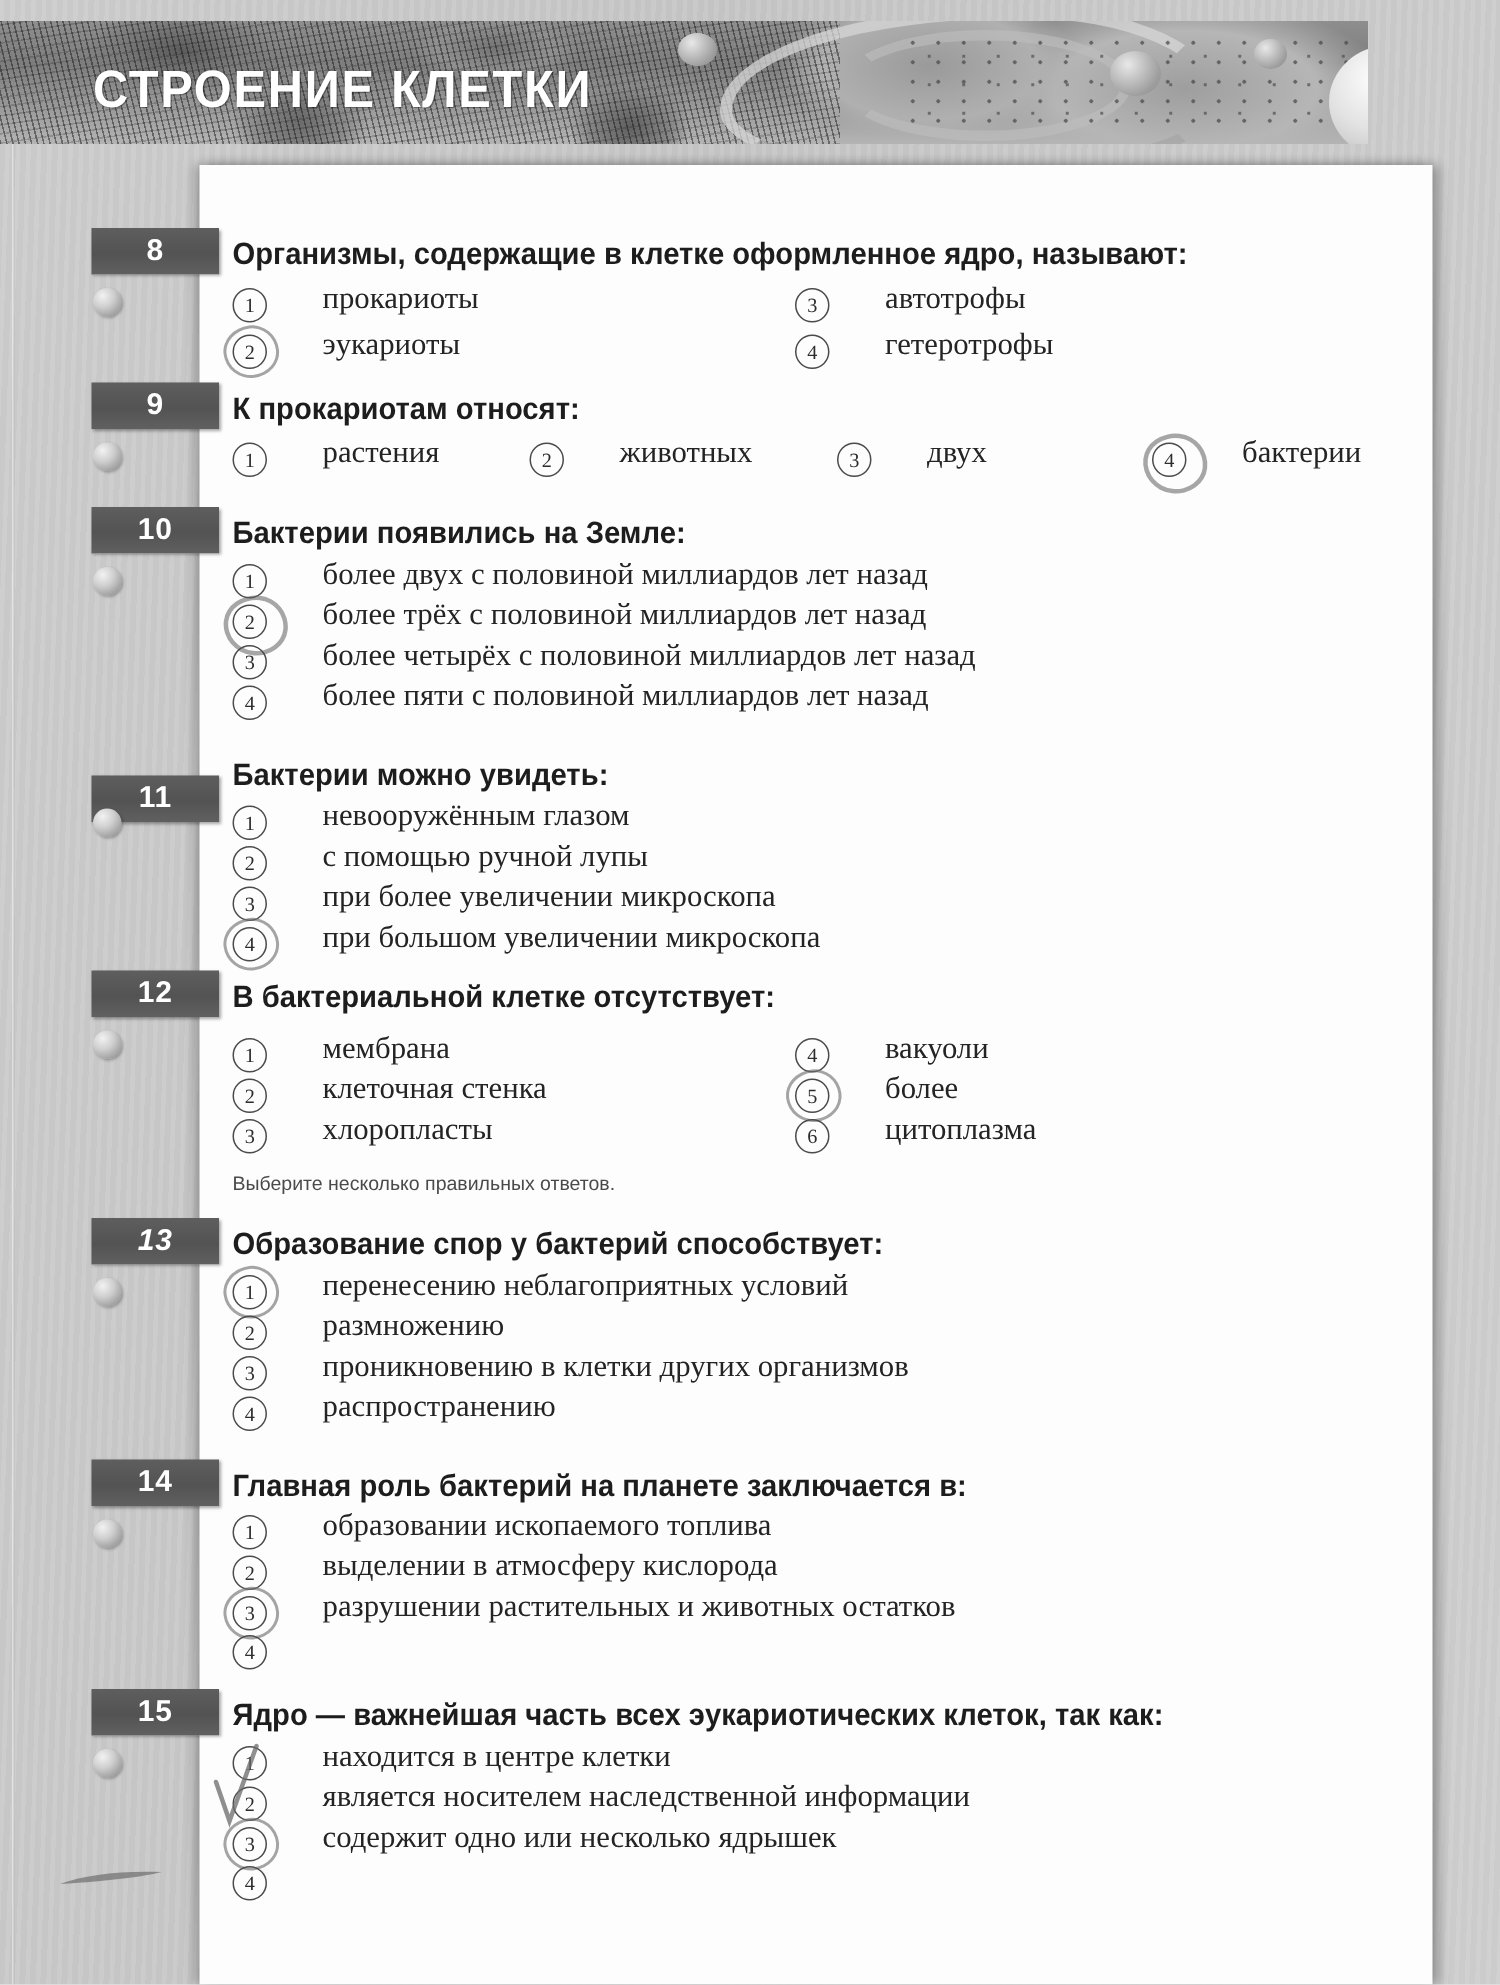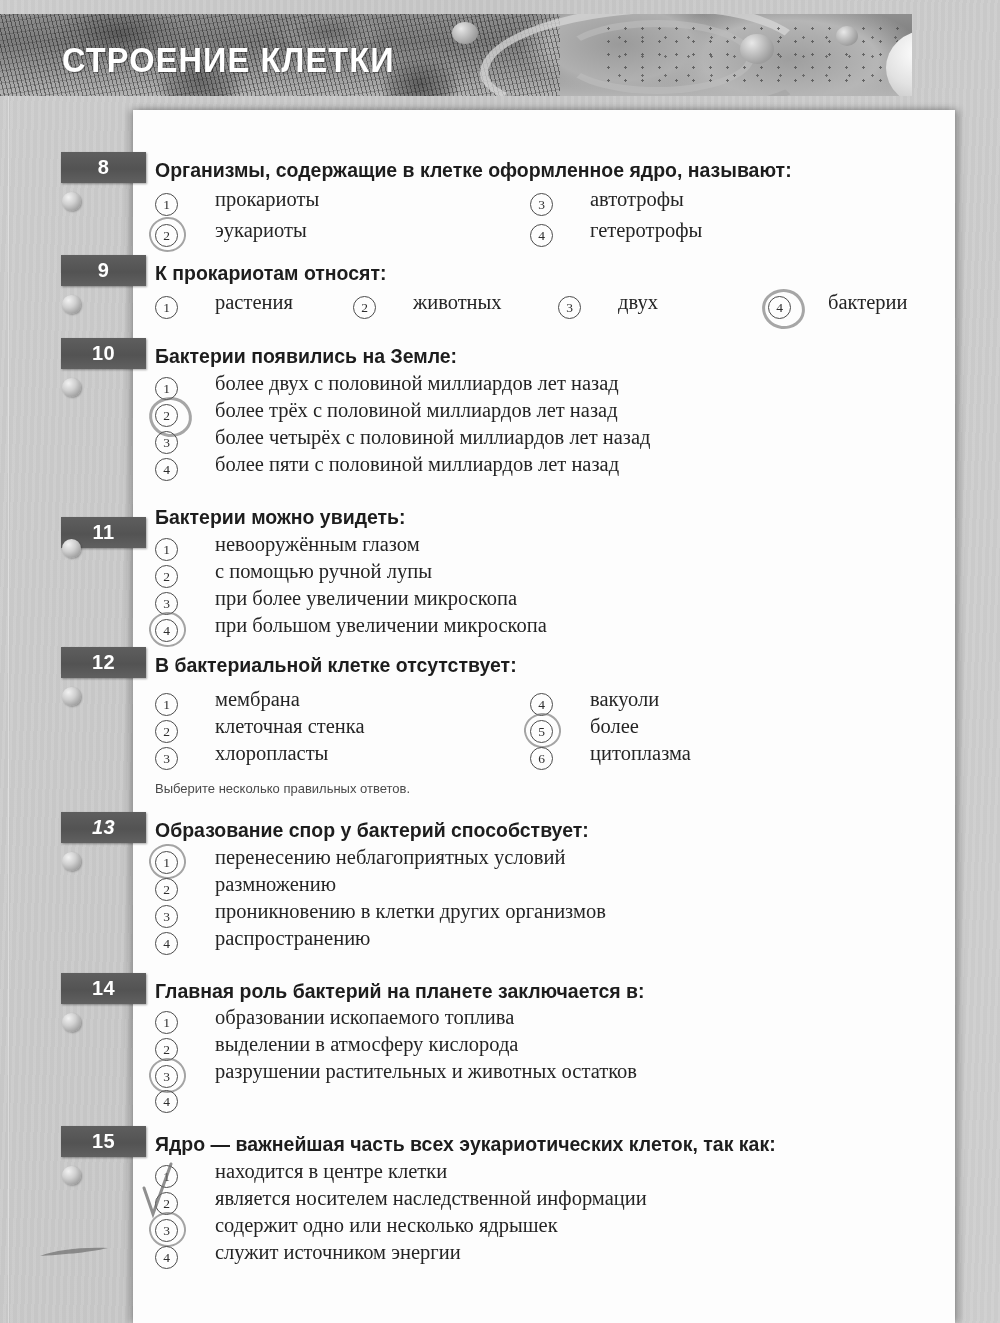--- a/index.html
+++ b/index.html
@@ -321,21 +321,20 @@
         <span class="optnum">2</span>
         <span class="opttext">является носителем наследственной информации</span>
       </div>
       <div class="opt" style="left: 22px; top: 1104px;">
         <span class="optnum">3</span>
         <span class="opttext">содержит одно или несколько ядрышек</span>
       </div>
       <div class="pencil-ring" style="left: 16px; top: 1102px;"></div>
       <div class="opt" style="left: 22px; top: 1131px;">
         <span class="optnum">4</span>
-        <span class="opttext">служит источником энергии</span>
       </div>
       <svg class="pencil-check" viewBox="0 0 34 58" style="position: absolute; left: 8px; top: 1052px;">
         <path d="M3 26 L12 52 L30 2" stroke="#6a6a6a" stroke-width="3" fill="none" stroke-linecap="round" opacity=".75"></path>
       </svg>
     </div>
 </div>
 
 <div id="margin-layer">
     <div class="qnum" style="left: 61px; top: 152px;">
       <span>8</span>

